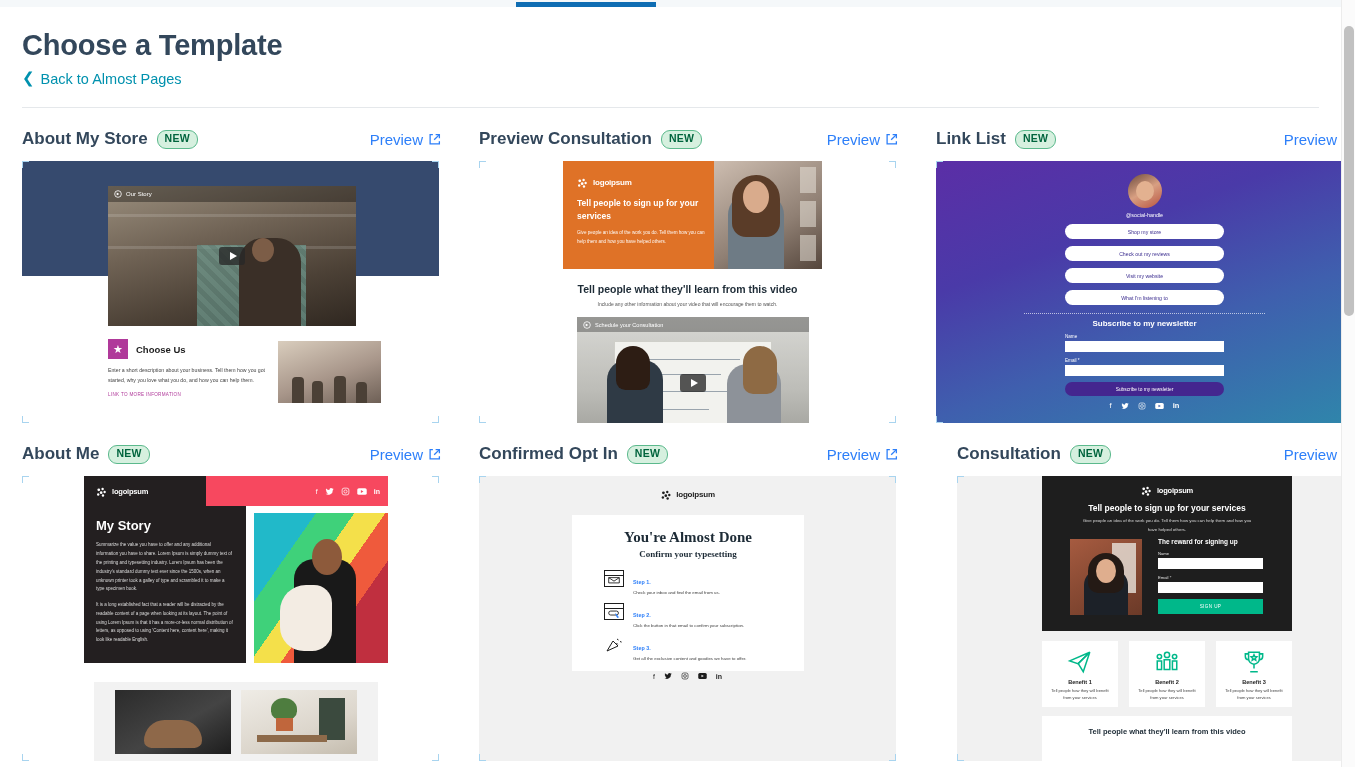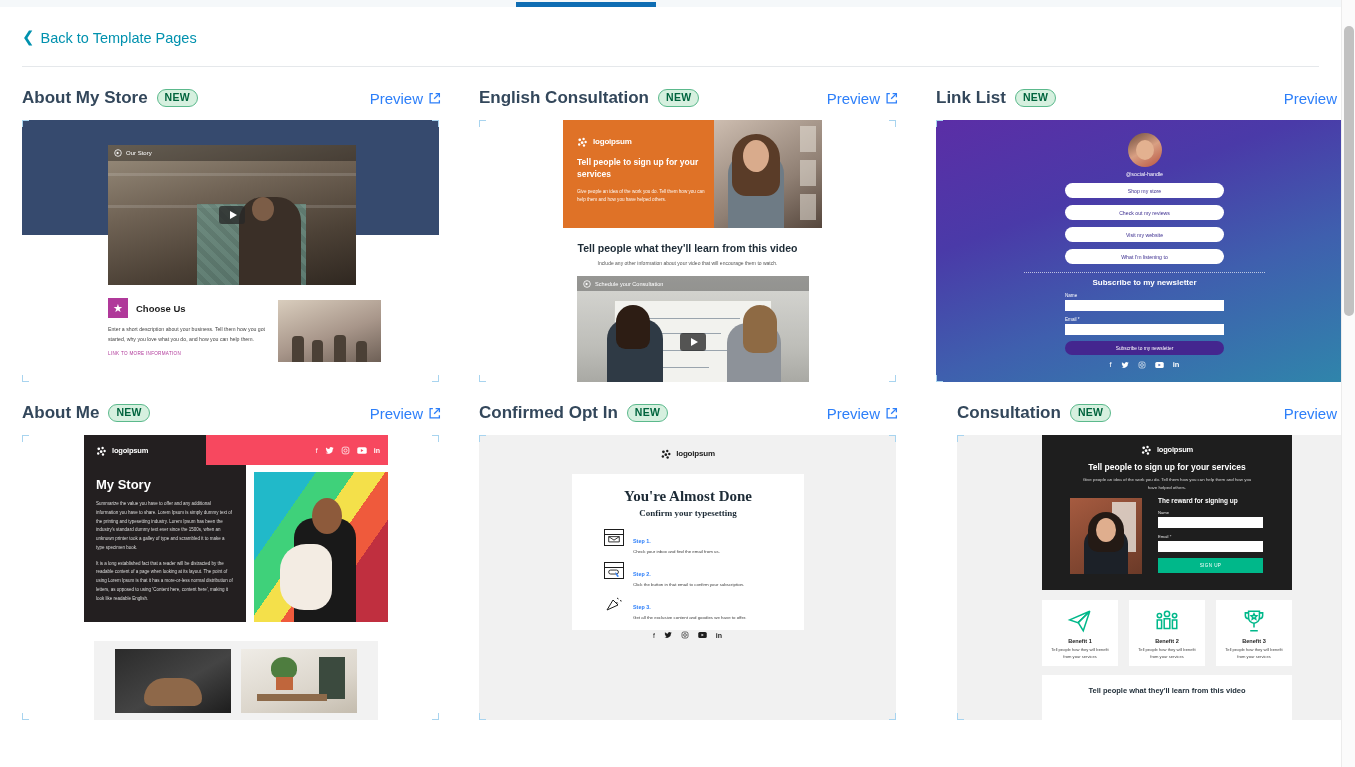--- a/index.html
+++ b/index.html
@@ -553,23 +553,24 @@
 </head>
 <body>
 
 <div class="tabstrip">
   <div class="tab-active-underline"></div>
 </div>
 
 <div class="page">
 
   <div class="page-header">
+    <h1 class="page-title">Choose a Template</h1>
     <a class="back-link">
       <span class="chev">❮</span>
-      <span class="label">Back to Template Pages</span>
+      <span class="label">Back to Almost Pages</span>
     </a>
   </div>
   <div class="header-divider"></div>
 
   <div class="grid">
 
     <div class="card">
       <div class="card-head">
         <span class="card-name">About My Store</span>
         <span class="new-badge">NEW</span>
@@ -631,21 +632,21 @@
             <span class="pp" style="left:34px;bottom:0;width:11px;height:22px;"></span>
             <span class="pp" style="left:56px;bottom:0;width:12px;height:27px;"></span>
             <span class="pp" style="left:78px;bottom:0;width:11px;height:21px;"></span>
           </div>
         </div>
       </div>
     </div>
 
     <div class="card">
       <div class="card-head">
-        <span class="card-name">English Consultation</span>
+        <span class="card-name">Preview Consultation</span>
         <span class="new-badge">NEW</span>
         <a class="preview-link">
           <span>Preview</span>
           <svg class="ext-icon" viewBox="0 0 16 16" fill="none" stroke="#2d7ff9" stroke-width="1.6">
             <path d="M6 2H2.6v11.4H14V10"></path>
               <path d="M9.4 2H14v4.6"></path>
               <path d="M14 2L7.6 8.4"></path>
           </svg>
         </a>
       </div>

